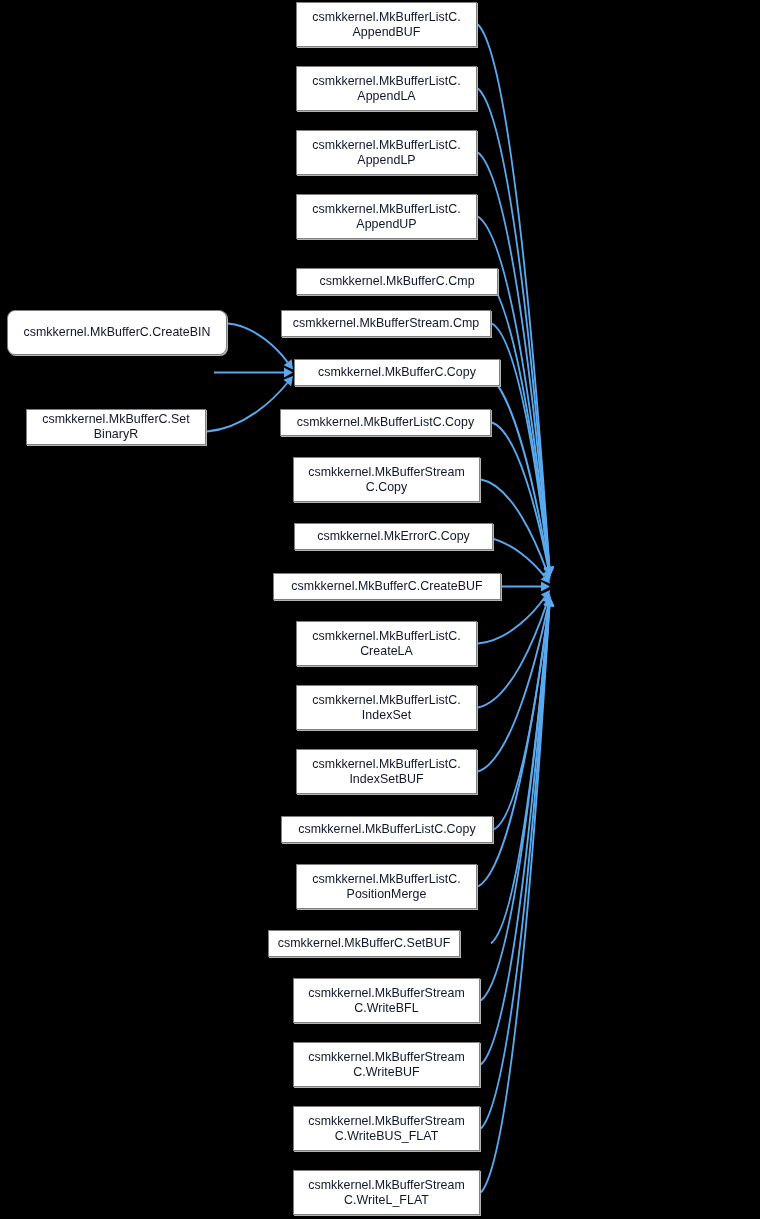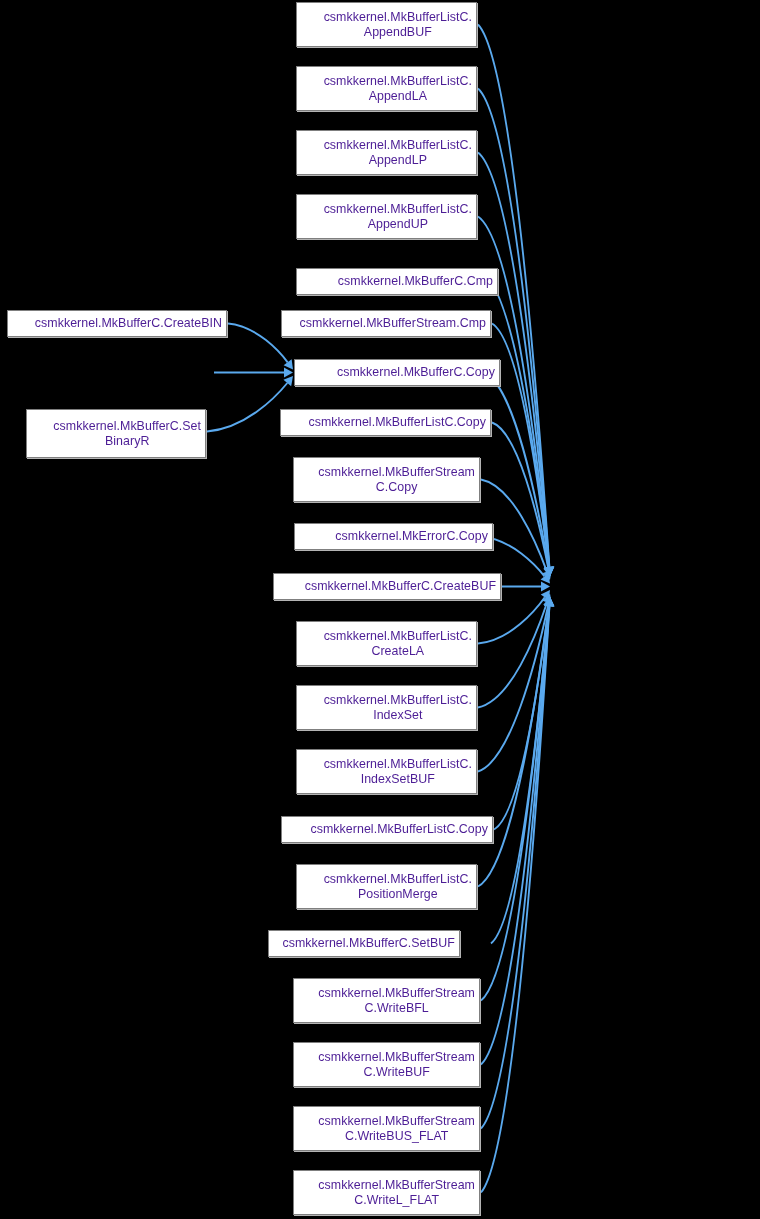--- a/index.html
+++ b/index.html
@@ -23,25 +23,25 @@
     height: 1219px;
   }
   .node {
     position: absolute;
     box-sizing: border-box;
     background: #ffffff;
     border: 1px solid #7f7f7f;
     box-shadow: 1px 1px 0 0 #b4b4b4;
     display: flex;
     align-items: center;
-    justify-content: flex-end;
+    justify-content: center;
     text-align: center;
     font-size: 12.4px;
     line-height: 15px;
-    color: #4c1d95;
+    color: #0f172a;
     letter-spacing: 0.05px;
     z-index: 3;
   }
   .node.target {
     background: #bfbfbf;
     border-color: #5a5a5a;
   }
   .node .node-label {
     display: block;
     padding: 0 4px;
@@ -171,20 +171,20 @@
 C.WriteBUF</span>
     </div>
     <div class="node" style="left: 293px; top: 1106px; width: 187px; height: 45px;">
       <span class="node-label">csmkkernel.MkBufferStream
 C.WriteBUS_FLAT</span>
     </div>
     <div class="node" style="left: 293px; top: 1170px; width: 187px; height: 45px;">
       <span class="node-label">csmkkernel.MkBufferStream
 C.WriteL_FLAT</span>
     </div>
-    <div class="node" style="left: 7px; top: 310px; width: 220px; height: 27px;">
+    <div class="node" style="left: 7px; top: 310px; width: 220px; height: 45px; border-radius: 8px;">
       <span class="node-label">csmkkernel.MkBufferC.CreateBIN</span>
     </div>
-    <div class="node" style="left: 26px; top: 409px; width: 180px; height: 49px;">
+    <div class="node" style="left: 26px; top: 409px; width: 180px; height: 36px;">
       <span class="node-label">csmkkernel.MkBufferC.Set
 BinaryR</span>
     </div>
   </div>
 
 </body></html>

